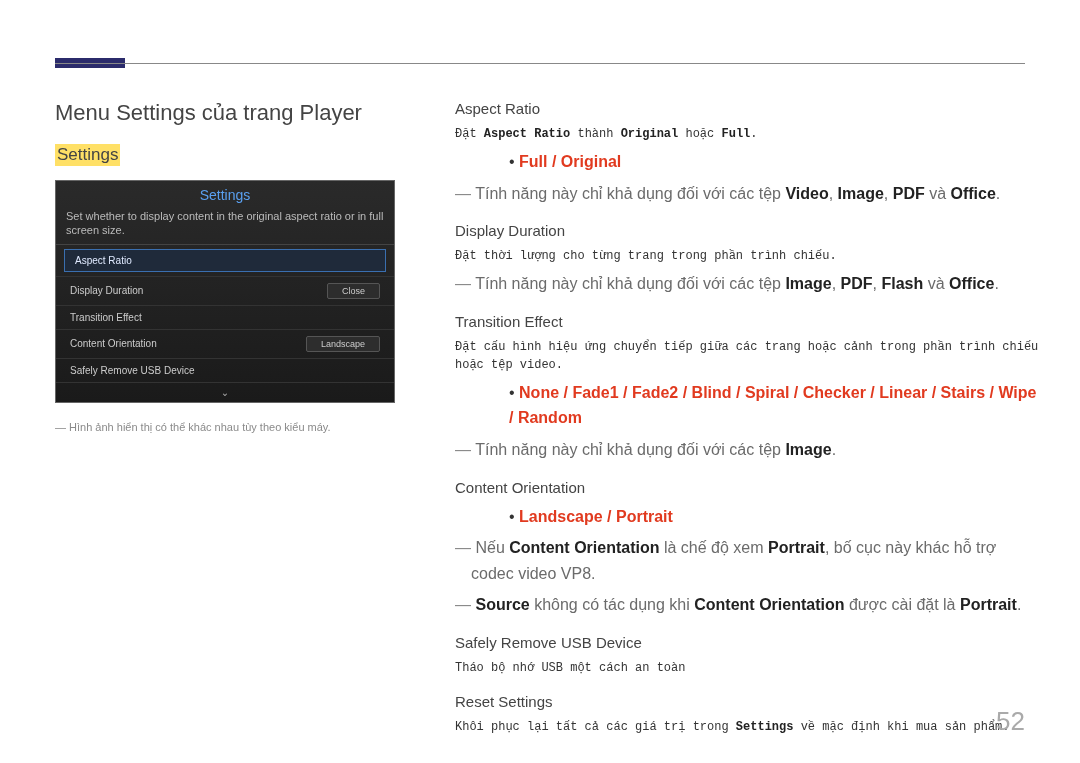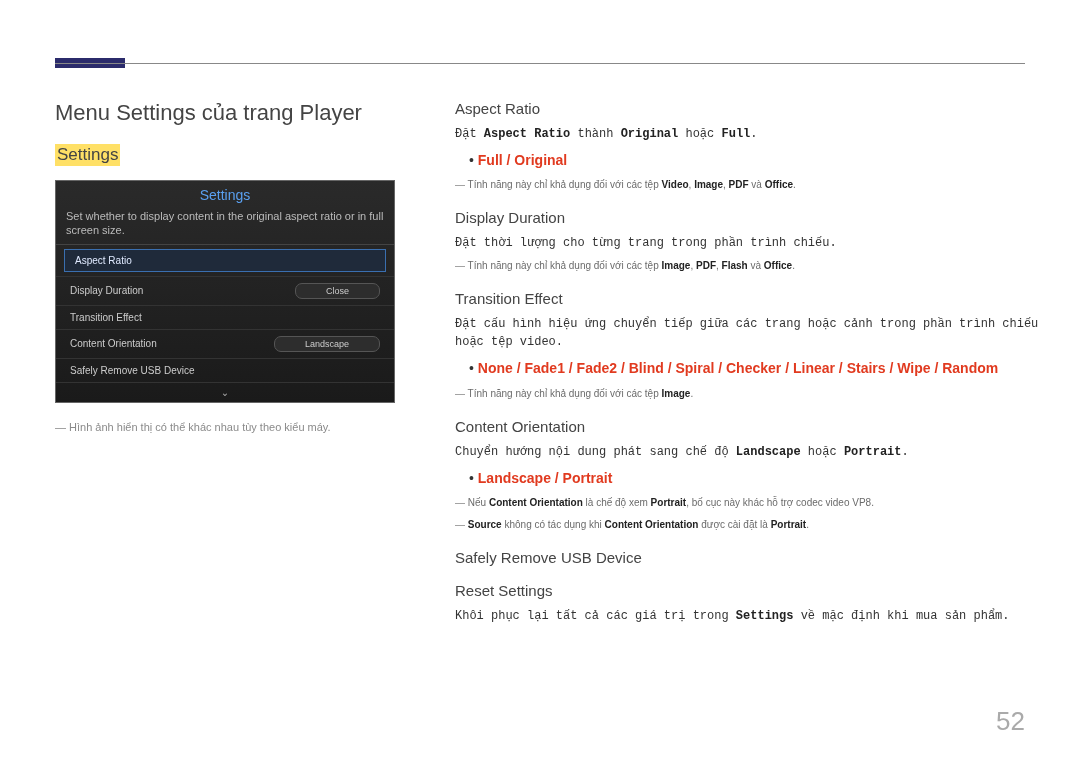--- a/index.html
+++ b/index.html
@@ -84,23 +84,23 @@
   .panel-item.selected {
     border: 1px solid #3a6fb0;
     background: #1f2a3a;
     color: #e0eaff;
     margin: 4px 8px;
     padding: 5px 10px;
   }
   .panel-value {
     background: #2d2d2d;
     border: 1px solid #555;
-    padding: 2px 30px;
+    padding: 2px 14px;
     font-size: 9px;
-    border-radius: 7px;
+    border-radius: 2px;
   }
   .panel-arrow {
     text-align: center;
     padding: 4px 0;
     color: #aaa;
     font-size: 10px;
     border-top: 1px solid #333;
   }
   .left-note {
     font-size: 11px;
@@ -123,23 +123,23 @@
     color: #333;
     line-height: 1.5;
     margin-bottom: 6px;
     font-family: Liberation Mono, monospace;
   }
   .bold { font-weight: 700; color: #222; }
   .red { color: #e13a1f; font-weight: 700; }
   .sep { color: #e13a1f; font-weight: 700; }
   ul.bullets { list-style: none; padding-left: 14px; margin-bottom: 6px; }
   ul.bullets li::before { content: "• "; color: #333; }
-  ul.bullets li { font-size: 14px; line-height: 1.6; }
+  ul.bullets li { font-size: 16px; line-height: 1.6; margin-left: 40px; }
   .note {
-    font-size: 10px;
+    font-size: 16px;
     color: #6b6b6b;
     line-height: 1.6;
     padding-left: 16px;
     text-indent: -16px;
     margin-bottom: 6px;
   }
   .note::before { content: "― "; color: #888; font-weight: 400; }
   .right-col > .block { margin-bottom: 16px; }
   .page-number {
     position: absolute;
@@ -217,36 +217,34 @@
       <ul class="bullets">
         <li id="te-opts"><span class="red">None</span><span class="sep"> / </span><span class="red">Fade1</span><span class="sep"> / </span><span class="red">Fade2</span><span class="sep"> / </span><span class="red">Blind</span><span class="sep"> / </span><span class="red">Spiral</span><span class="sep"> / </span><span class="red">Checker</span><span class="sep"> / </span><span class="red">Linear</span><span class="sep"> / </span><span class="red">Stairs</span><span class="sep"> / </span><span class="red">Wipe</span><span class="sep"> / </span><span class="red">Random</span></li>
       </ul>
       <p class="note">
         <span>Tính năng này chỉ khả dụng đối với các tệp </span><span class="bold">Image</span><span>.</span>
       </p>
     </div>
 
     <div class="block">
       <div class="section-h">Content Orientation</div>
-      <p class="body-text">
-        <span>Chuyển hướng nội dung phát sang chế độ </span><span class="bold">Landscape</span><span> hoặc </span><span class="bold">Portrait</span><span>.</span>
-      </p>
       <ul class="bullets">
         <li><span class="red">Landscape</span><span class="sep"> / </span><span class="red">Portrait</span></li>
       </ul>
       <p class="note">
         <span>Nếu </span><span class="bold">Content Orientation</span><span> là chế độ xem </span><span class="bold">Portrait</span><span>, bố cục này khác hỗ trợ codec video VP8.</span>
       </p>
       <p class="note">
         <span class="bold">Source</span><span> không có tác dụng khi </span><span class="bold">Content Orientation</span><span> được cài đặt là </span><span class="bold">Portrait</span><span>.</span>
       </p>
     </div>
 
     <div class="block">
       <div class="section-h">Safely Remove USB Device</div>
+      <p class="body-text">Tháo bộ nhớ USB một cách an toàn</p>
     </div>
 
     <div class="block">
       <div class="section-h">Reset Settings</div>
       <p class="body-text">
         <span>Khôi phục lại tất cả các giá trị trong </span><span class="bold">Settings</span><span> về mặc định khi mua sản phẩm.</span>
       </p>
     </div>
 
   </div>

